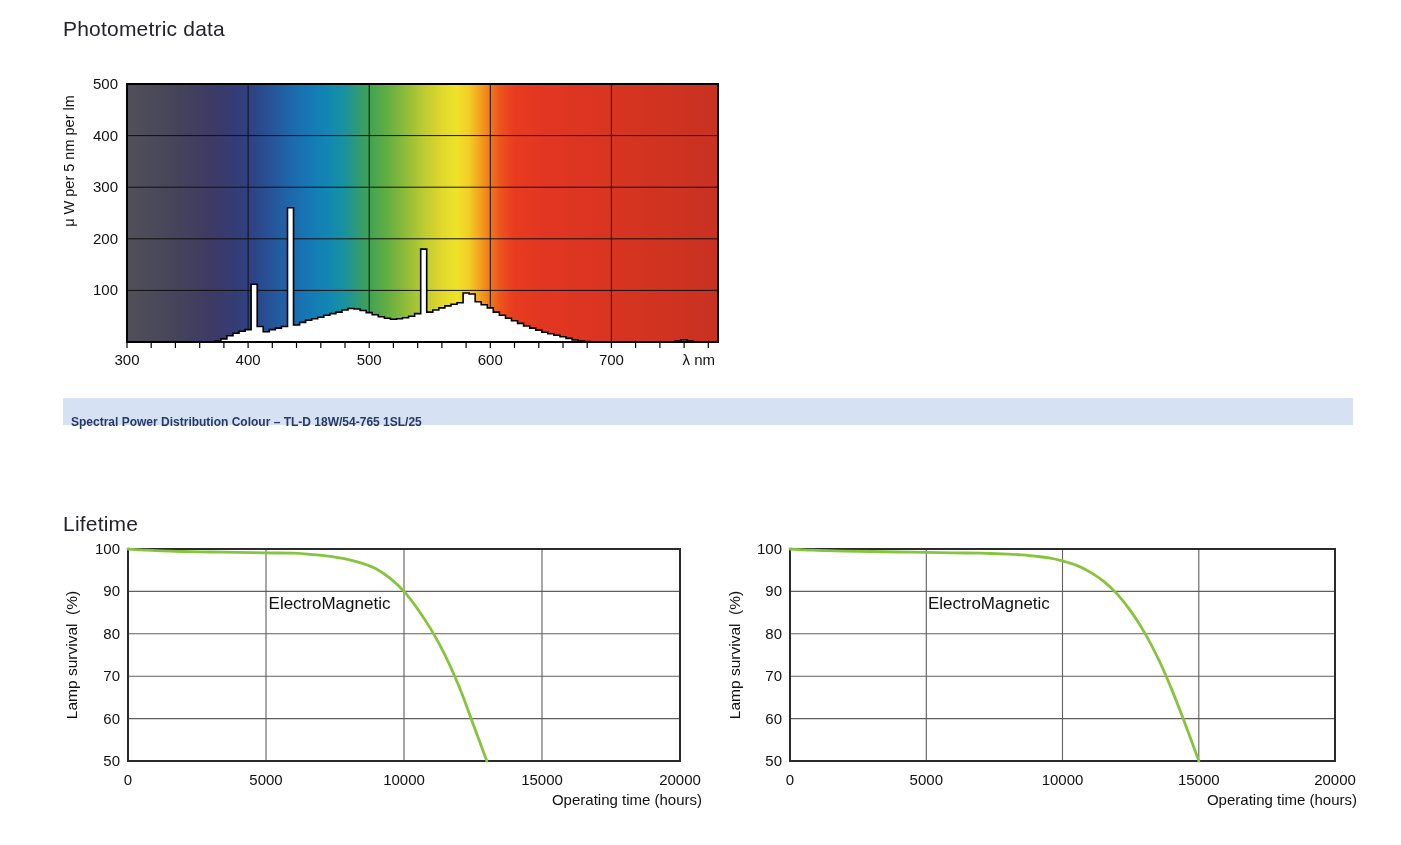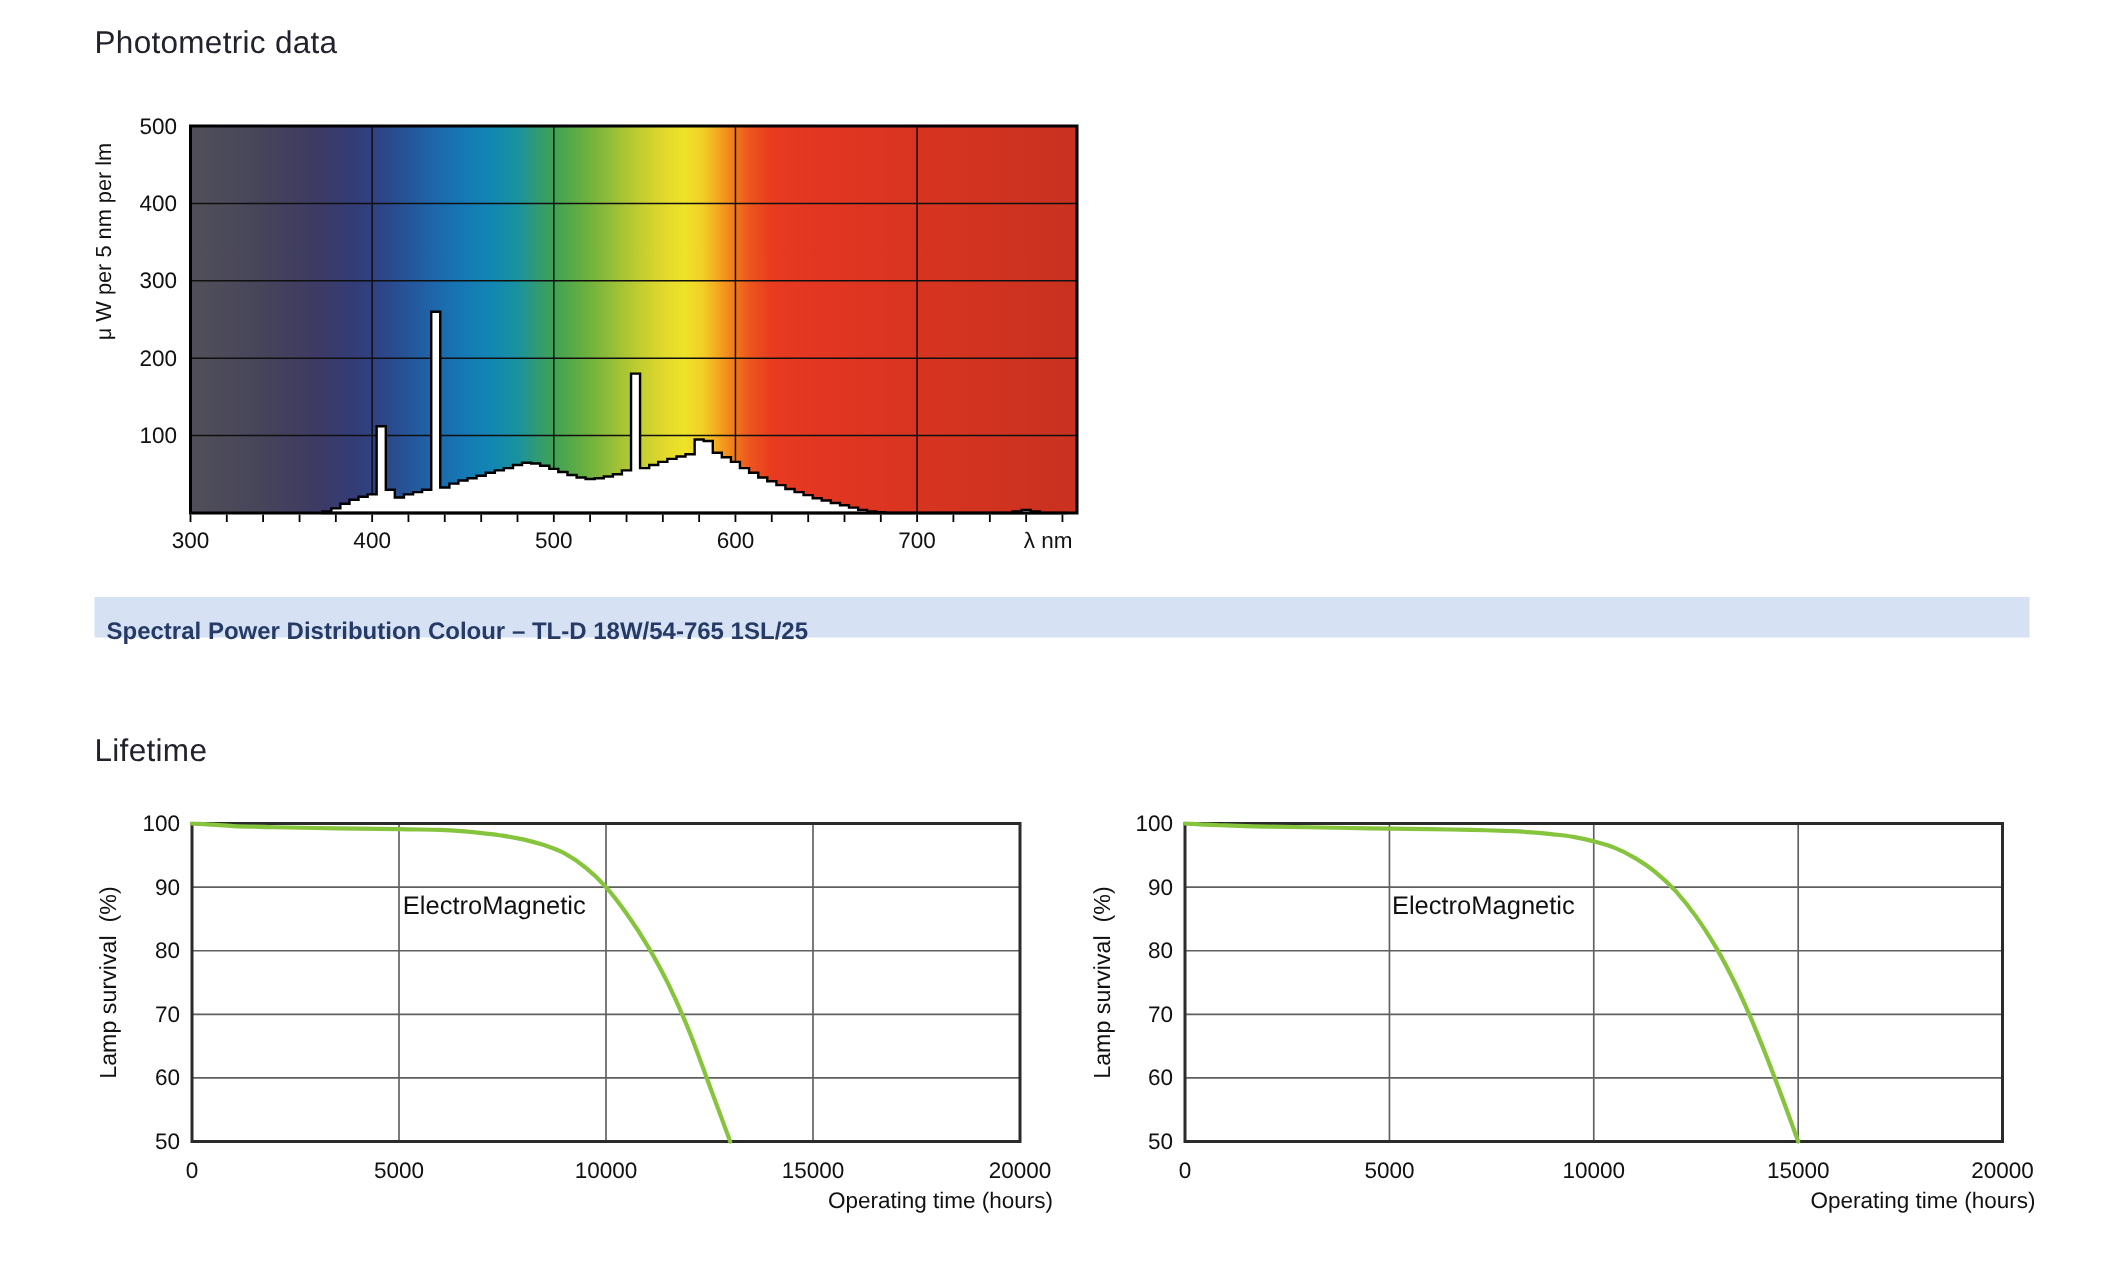--- a/index.html
+++ b/index.html
@@ -7,28 +7,28 @@
     width:1401px;height:845px;background:#ffffff;position:relative;
     font-family:"Liberation Sans", sans-serif;overflow:hidden;
     -webkit-font-smoothing:antialiased;
   }
   .abs{position:absolute;}
   .section-heading{
     margin:0;font-size:21px;font-weight:400;letter-spacing:.2px;
     color:var(--heading-text,#22222c);
   }
   #photometric-heading{left:63px;top:17px;}
-  #lifetime-heading{left:63px;top:489px;}
+  #lifetime-heading{left:63px;top:512px;}
   #spd-caption{
     left:63px;top:398px;width:1290px;height:27px;
     background:var(--caption-bg,#d6e2f3);
     display:flex;align-items:center;
   }
   #spd-caption span{
-    font-size:16px;font-weight:700;color:var(--caption-text,#263a66);
+    font-size:12px;font-weight:700;color:var(--caption-text,#263a66);
     padding-left:8px;white-space:pre;margin-top:20px;
   }
   #spd-chart{left:60px;top:75px;width:672px;height:300px;}
   #lifetime-chart-1{left:55px;top:535px;width:660px;height:285px;}
   #lifetime-chart-2{left:718px;top:535px;width:660px;height:285px;}
   svg{display:block;}
   svg text{white-space:pre;fill:#111;}
 </style>
 </head>
 <body style="--heading-text: #22222c; --caption-bg: #d6e2f3; --caption-text: #263a66; --accent-green: #86c43d; --grid-dark: #101010; --grid-gray: #5f5f5f; --box-stroke: #2b2b2b;">

